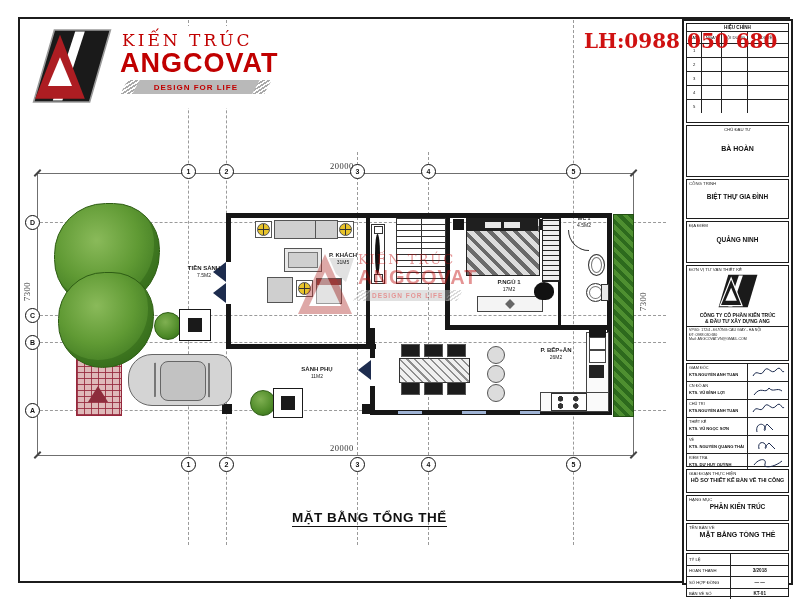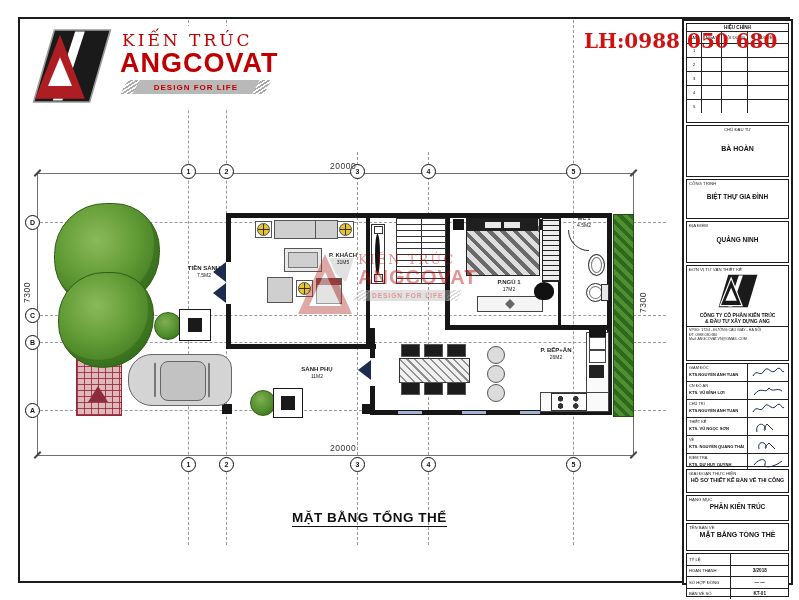--- a/index.html
+++ b/index.html
@@ -5,21 +5,21 @@
   html,body{margin:0;padding:0;background:#ffffff;}
   #page{position:relative;width:799px;height:600px;background:#fff;overflow:hidden;
         font-family:"Liberation Sans",sans-serif;color:#111;}
   .abs{position:absolute;}
   .frame{border:2px solid #1c1c1c;}
   
   .gv{border-left:1px dashed #9a9a9a;width:0;}
   .gh{border-top:1px dashed #9a9a9a;height:0;}
   .dim{background:#6f6f6f;}
   .tick{width:9px;height:2px;background:#444;transform:rotate(-45deg);}
-  .dimtxt{font-size:8.5px;color:#333;letter-spacing:.5px;}
+  .dimtxt{font-size:8.5px;color:#333;letter-spacing:.5px;font-family:Liberation Serif, serif;}
   .vtxt{writing-mode:vertical-rl;transform:rotate(180deg);}
   .bub{width:13px;height:13px;border:1.5px solid #111;border-radius:50%;background:#fff;
        display:flex;align-items:center;justify-content:center;font-size:7px;font-weight:bold;z-index:4;}
   
   .wall{background:#161616;z-index:3;}
   .gap{background:#fff;z-index:3;}
   .furn{border:1px solid #555;background:#cfcfcf;z-index:3;}
   .room-label{z-index:7;text-align:center;color:#1c1c1c;}
   .room-name{font-size:6px;font-weight:bold;line-height:7px;}
   .room-area{font-size:5px;line-height:6px;}

